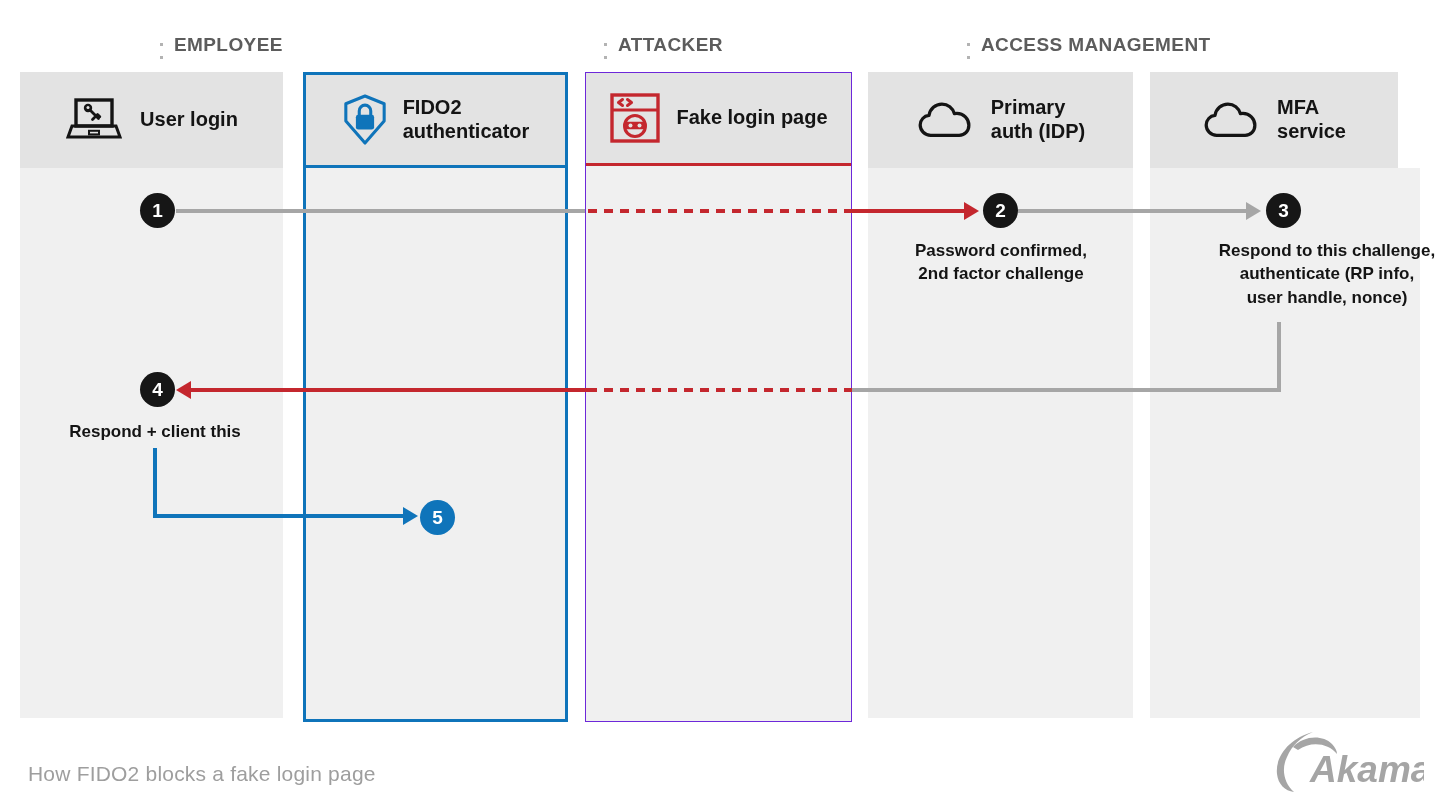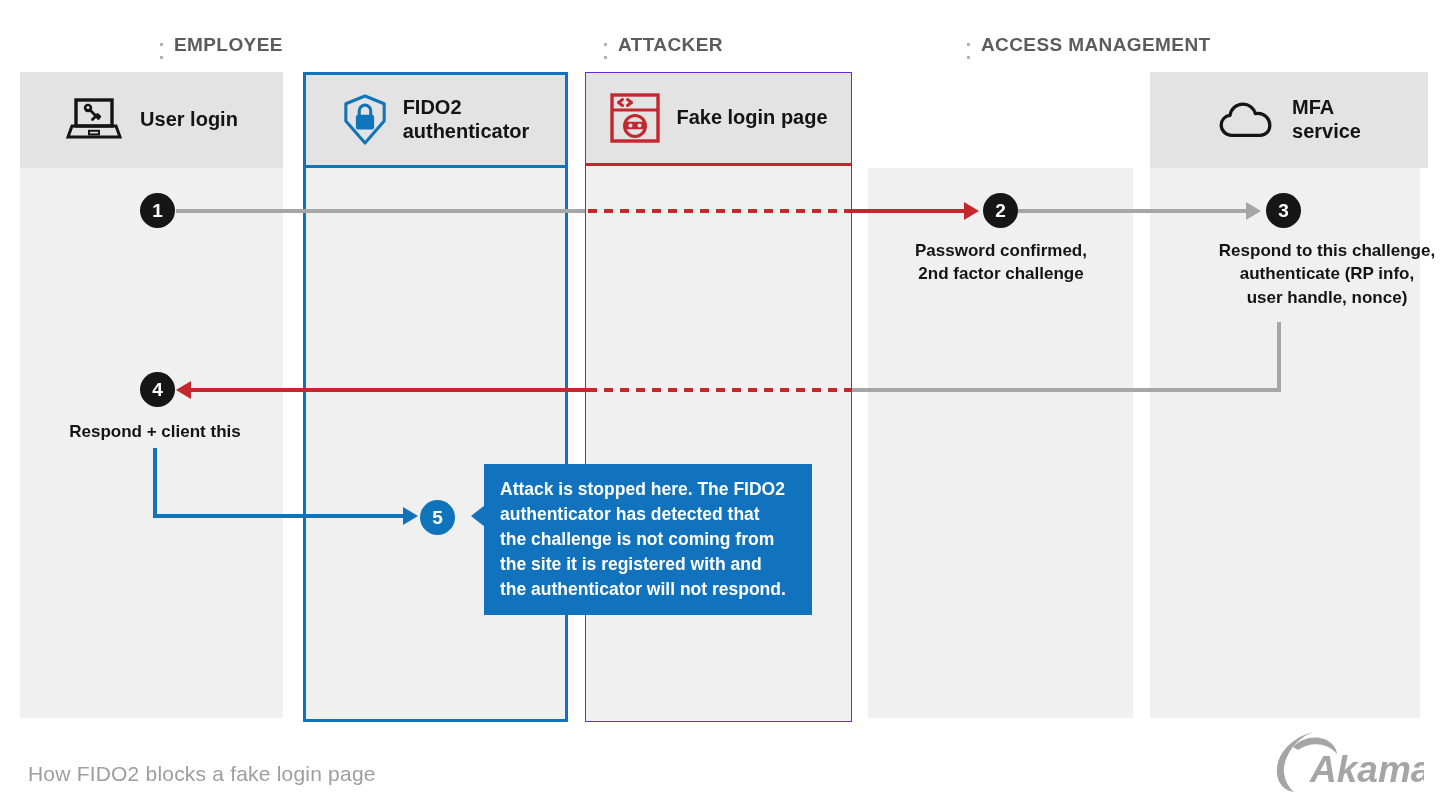--- a/index.html
+++ b/index.html
@@ -112,23 +112,30 @@
         <path d="M18.5,7.5 L22.5,10.5 L18.5,13.5" fill="none" stroke="#c4272e" stroke-width="3" stroke-linecap="round" stroke-linejoin="round"></path>
         <circle cx="26" cy="34" r="10.5" fill="none" stroke="#c4272e" stroke-width="3"></circle>
         <rect x="15.5" y="29.8" width="21" height="7.4" rx="1.5" fill="#c4272e"></rect>
         <circle cx="21.5" cy="33.5" r="2" fill="#e3e3e3"></circle>
         <circle cx="30.5" cy="33.5" r="2" fill="#e3e3e3"></circle>
       </svg>
       <div class="lane-label">Fake login page</div>
     </div>
   </div>
 
+  <div class="lane-header" style="left:868px;width:265px;">
+    <svg class="icon" width="58" height="42" viewBox="0 0 60 44">
+      <path d="M15,38 C8.9,38 4,33.2 4,27.3 C4,22 8,17.7 13.2,17.2 C14.2,10.4 20,5.3 26.8,5.3 C33,5.3 38.2,9.5 39.8,15.3 C40.7,15.1 41.6,15 42.5,15 C49.4,15 55,20.6 55,27.5 C55,33.3 50.8,38 44.8,38 Z" fill="none" stroke="#141414" stroke-width="3.4" stroke-linejoin="round"></path>
+    </svg>
+    <div class="lane-label">Primary
+auth (IDP)</div>
+  </div>
   <div class="lane-body" style="left:868px;width:265px;"></div>
 
-  <div class="lane-header" style="left:1150px;width:278px;">
+  <div class="lane-header" style="left:1150px;width:248px;">
     <svg class="icon" width="58" height="42" viewBox="0 0 60 44">
       <path d="M15,38 C8.9,38 4,33.2 4,27.3 C4,22 8,17.7 13.2,17.2 C14.2,10.4 20,5.3 26.8,5.3 C33,5.3 38.2,9.5 39.8,15.3 C40.7,15.1 41.6,15 42.5,15 C49.4,15 55,20.6 55,27.5 C55,33.3 50.8,38 44.8,38 Z" fill="none" stroke="#141414" stroke-width="3.4" stroke-linejoin="round"></path>
     </svg>
     <div class="lane-label">MFA
 service</div>
   </div>
   <div class="lane-body" style="left:1150px;width:270px;"></div>
 
   <div class="line h4 gray" style="left:176px;top:209px;width:409px;"></div>
   <div class="line h4 red-dash" style="left:588px;top:209px;width:264px;"></div>
@@ -164,28 +171,20 @@
     </div>
   <div class="step-text" style="left:20px;top:420px;width:270px;">Respond + client this</div>
 
   <div class="line w4 blue-solid" style="left:153px;top:448px;height:70px;"></div>
   <div class="line h4 blue-solid" style="left:153px;top:514px;width:250px;"></div>
   <div class="ah right b" style="left:403px;top:507px;"></div>
   <div class="step-circle blue-bg" style="left:420px;top:500px;">
       <span>5</span>
     </div>
 
-  <div class="callout">
-    <div class="callout-tail"></div>
-    <div class="callout-text">Attack is stopped here. The FIDO2
-authenticator has detected that
-the challenge is not coming from
-the site it is registered with and
-the authenticator will not respond.</div>
-  </div>
 
   <div class="caption">How FIDO2 blocks a fake login page</div>
   <svg class="logo" width="158" height="66" viewBox="0 0 158 66">
     <path d="M47,3 C24,9 9,27 11,45 C12,55 19,62 28,63 C18,54 15,40 21,28 C26,16 35,8 47,3 Z" fill="#a5a5a5"></path>
     <path d="M27,18 C37,7 56,5 66,15 C69,18 71,22 71,25 C62,14 45,12 32,21 Z" fill="#a5a5a5"></path>
     <text x="44" y="53" font-size="37" font-style="italic" font-weight="bold" fill="#a5a5a5">Akamai</text>
   </svg>
 
 </div>
 

